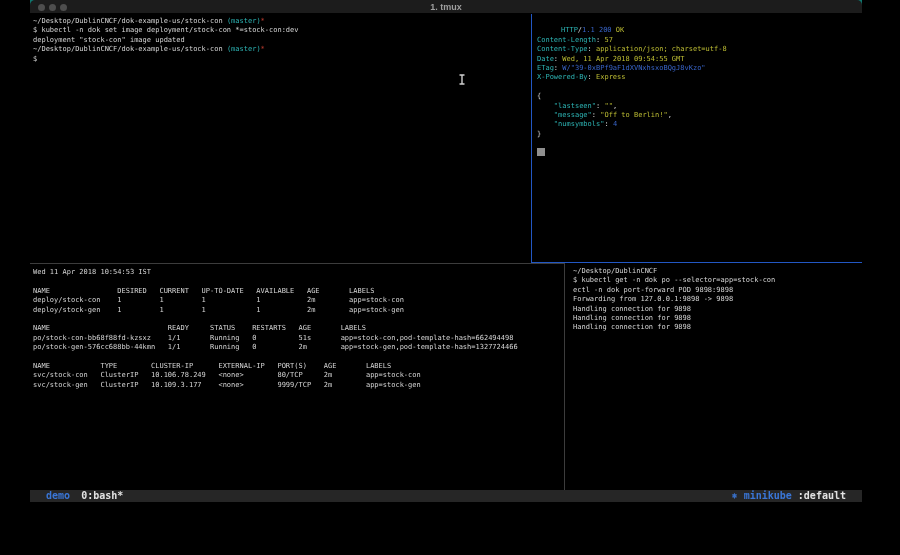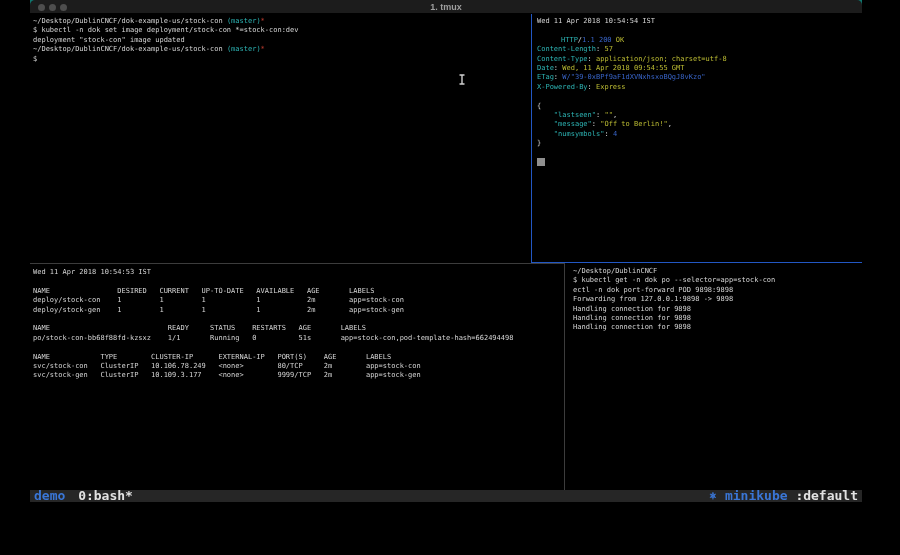--- a/index.html
+++ b/index.html
@@ -23,22 +23,22 @@
   .pane-tl { left:0; top:0; width:501px; height:249px; padding:3px 0 0 3px; }
   .pane-tr { left:501px; top:0; width:331px; height:249px; padding:3px 0 0 5px;
              border-left:1px solid #2257c4; border-bottom:1px solid #2257c4; }
   .pane-bl { left:0; top:249px; width:534px; height:227px; padding:4px 0 0 3px;
              border-top:1px solid #3c3c3c; }
   .pane-br { left:534px; top:249px; width:298px; height:227px; padding:4px 0 0 8px;
              border-left:1px solid #3c3c3c; }
   .mouse-ptr { position:absolute; left:428px; top:60px; }
 
   
-  .statusbar { position:relative; height:12px; background:#262626; font-size:13px; font-weight:bold;
-               line-height:12px; color:#dcdcdc; padding:0 4px; }
+  .statusbar { position:relative; height:12px; background:#262626; font-size:10px; font-weight:bold;
+               line-height:12px; color:#dcdcdc; padding:0 16px; }
   .sb-left { float:left; }
   .sb-right { float:right; }
   .sb-session { color:#3a76d6; }
   .sb-wintab { color:#e2e2e2; margin-left:5px; }
   .kube-icon, .kube-ctx { color:#3a76d6; }
   .kube-ns { color:#e2e2e2; }
 </style>
 </head>
 <body>
 
@@ -56,21 +56,20 @@
 
     <div class="terminal">
       <div class="pane pane-tl">
           <div class="tline"><span style="color: rgb(214, 214, 214);">~/Desktop/DublinCNCF/dok-example-us/stock-con </span><span style="color: rgb(45, 181, 181);">(master)</span><span style="color: rgb(187, 59, 46);">*</span></div>
           <div class="tline"><span style="color: rgb(214, 214, 214);">$ kubectl -n dok set image deployment/stock-con *=stock-con:dev</span></div>
           <div class="tline"><span style="color: rgb(214, 214, 214);">deployment "stock-con" image updated</span></div>
           <div class="tline"><span style="color: rgb(214, 214, 214);">~/Desktop/DublinCNCF/dok-example-us/stock-con </span><span style="color: rgb(45, 181, 181);">(master)</span><span style="color: rgb(187, 59, 46);">*</span></div>
           <div class="tline"><span style="color: rgb(214, 214, 214);">$</span></div>
         </div>
       <div class="pane pane-tr">
-          <div class="tline"><span style="color: rgb(214, 214, 214);">Wed 11 Apr 2018 10:54:54 IST</span></div>
           <div class="tline"><span style="color: rgb(214, 214, 214);"></span></div>
           <div class="tline"><span style="color: rgb(45, 181, 181); margin-left: 24px;">HTTP</span><span style="color: rgb(214, 214, 214);">/</span><span style="color: rgb(56, 100, 200);">1.1 200</span><span style="color: rgb(214, 214, 214);"> </span><span style="color: rgb(189, 189, 51);">OK</span></div>
           <div class="tline"><span style="color: rgb(45, 181, 181); margin-top: 40px;">Content-Length</span><span style="color: rgb(214, 214, 214);">: </span><span style="color: rgb(189, 189, 51);">57</span></div>
           <div class="tline"><span style="color: rgb(45, 181, 181);">Content-Type</span><span style="color: rgb(214, 214, 214);">: </span><span style="color: rgb(189, 189, 51);">application/json; charset=utf-8</span></div>
           <div class="tline"><span style="color: rgb(45, 181, 181);">Date</span><span style="color: rgb(214, 214, 214);">: </span><span style="color: rgb(189, 189, 51);">Wed, 11 Apr 2018 09:54:55 GMT</span></div>
           <div class="tline"><span style="color: rgb(45, 181, 181);">ETag</span><span style="color: rgb(214, 214, 214);">: </span><span style="color: rgb(56, 100, 200);">W/"39-0xBPf9aF1dXVNxhsxoBQgJ8vKzo"</span></div>
           <div class="tline"><span style="color: rgb(45, 181, 181);">X-Powered-By</span><span style="color: rgb(214, 214, 214);">: </span><span style="color: rgb(189, 189, 51);">Express</span></div>
           <div class="tline"><span style="color: rgb(214, 214, 214);"></span></div>
           <div class="tline"><span style="color: rgb(214, 214, 214);">{</span></div>
           <div class="tline"><span style="color: rgb(214, 214, 214);">    </span><span style="color: rgb(45, 181, 181);">"lastseen"</span><span style="color: rgb(214, 214, 214);">: </span><span style="color: rgb(189, 189, 51);">""</span><span style="color: rgb(214, 214, 214);">,</span></div>
@@ -82,20 +81,21 @@
         </div>
       <div class="pane pane-bl">
           <div class="tline"><span style="color: rgb(214, 214, 214);">Wed 11 Apr 2018 10:54:53 IST</span></div>
           <div class="tline"><span style="color: rgb(214, 214, 214);"></span></div>
           <div class="tline"><span style="color: rgb(214, 214, 214);">NAME                DESIRED   CURRENT   UP-TO-DATE   AVAILABLE   AGE       LABELS</span></div>
           <div class="tline"><span style="color: rgb(214, 214, 214);">deploy/stock-con    1         1         1            1           2m        app=stock-con</span></div>
           <div class="tline"><span style="color: rgb(214, 214, 214);">deploy/stock-gen    1         1         1            1           2m        app=stock-gen</span></div>
           <div class="tline"><span style="color: rgb(214, 214, 214);"></span></div>
           <div class="tline"><span style="color: rgb(214, 214, 214);">NAME                            READY     STATUS    RESTARTS   AGE       LABELS</span></div>
           <div class="tline"><span style="color: rgb(214, 214, 214); text-align: right;">po/stock-con-bb68f88fd-kzsxz    1/1       Running   0          51s       app=stock-con,pod-template-hash=662494498</span></div>
+          <div class="tline"><span style="color: rgb(214, 214, 214);">po/stock-gen-576cc688bb-44kmn   1/1       Running   0          2m        app=stock-gen,pod-template-hash=1327724466</span></div>
           <div class="tline"><span style="color: rgb(214, 214, 214);"></span></div>
           <div class="tline"><span style="color: rgb(214, 214, 214);">NAME            TYPE        CLUSTER-IP      EXTERNAL-IP   PORT(S)    AGE       LABELS</span></div>
           <div class="tline"><span style="color: rgb(214, 214, 214);">svc/stock-con   ClusterIP   10.106.78.249   &lt;none&gt;        80/TCP     2m        app=stock-con</span></div>
           <div class="tline"><span style="color: rgb(214, 214, 214);">svc/stock-gen   ClusterIP   10.109.3.177    &lt;none&gt;        9999/TCP   2m        app=stock-gen</span></div>
         </div>
       <div class="pane pane-br">
           <div class="tline"><span style="color: rgb(214, 214, 214);">~/Desktop/DublinCNCF</span></div>
           <div class="tline"><span style="color: rgb(214, 214, 214);">$ kubectl get -n dok po --selector=app=stock-con</span></div>
           <div class="tline"><span style="color: rgb(214, 214, 214);">ectl -n dok port-forward POD 9898:9898</span></div>
           <div class="tline"><span style="color: rgb(214, 214, 214);">Forwarding from 127.0.0.1:9898 -&gt; 9898</span></div>

